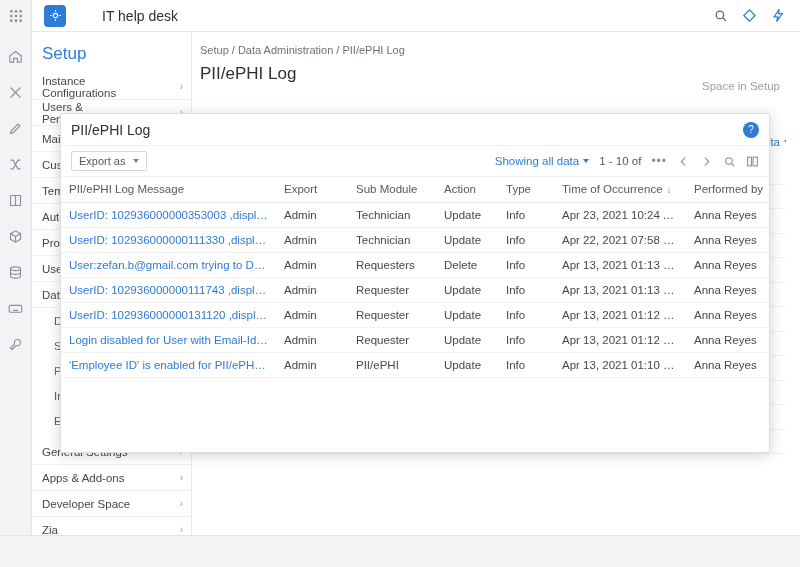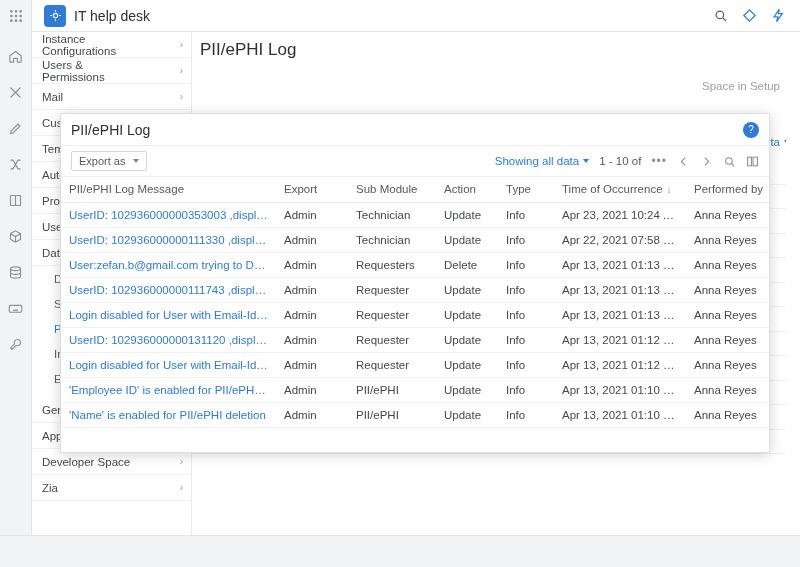--- a/index.html
+++ b/index.html
@@ -27,21 +27,21 @@
     display: flex; align-items: center; justify-content: center;
     color: #8a8f98;
   }
   #rail .rail-icon svg { width: 15px; height: 15px; display:block; }
 
   
   #topbar {
     position: absolute; left: 32px; top: 0; right: 0; height: 32px;
     background: #ffffff;
     border-bottom: 1px solid #e4e6e9;
-    display: flex; align-items: center;
+    display: flex; align-items: center; gap: 28px;
   }
   #app-logo {
     width: 22px; height: 22px; border-radius: 4px;
     background: #2f7bd6;
     margin-left: 12px; margin-right: 8px;
     display: flex; align-items: center; justify-content: center;
     color: #fff;
   }
   #app-logo svg { width: 13px; height: 13px; }
   #app-title { font-size: 14px; color: #2c3136; font-weight: normal; }
@@ -271,20 +271,21 @@
       <circle cx="5" cy="12" r="2"></circle>
       <circle cx="12" cy="12" r="2"></circle>
       <circle cx="19" cy="12" r="2"></circle>
       <circle cx="5" cy="19" r="2"></circle>
       <circle cx="12" cy="19" r="2"></circle>
       <circle cx="19" cy="19" r="2"></circle>
     </svg>
 </div>
 
 <div id="sidebar">
+  <div id="setup-title">Setup</div>
 
   <div class="sb-item">
     <span>Instance Configurations</span>
     <span class="arrow">›</span>
   </div>
   <div class="sb-item">
     <span>Users &amp; Permissions</span>
     <span class="arrow">›</span>
   </div>
   <div class="sb-item">
@@ -345,20 +346,21 @@
     <span>Developer Space</span>
     <span class="arrow">›</span>
   </div>
   <div class="sb-item">
     <span>Zia</span>
     <span class="arrow">›</span>
   </div>
 </div>
 
 <div id="main">
+  <div id="breadcrumb">Setup / Data Administration / PII/ePHI Log</div>
   <div id="page-heading">PII/ePHI Log</div>
   <div id="search-setup">Space in Setup</div>
 
   <div id="toolbar-row">
     <div class="btn-export">
       <span>Export as</span>
       <span class="caret-down"></span>
     </div>
     <div id="showing-all">
       <span>Showing all data</span>
@@ -473,57 +475,39 @@
       <tr>
         <td class="msg">UserID: 102936000000111743 ,displayName:...</td>
         <td>Admin</td>
         <td>Requester</td>
         <td>Update</td>
         <td>Info</td>
         <td>Apr 13, 2021 01:13 PM</td>
         <td>Anna Reyes</td>
       </tr>
       <tr>
-        <td class="msg">Login disabled for User with Email-Id :j...</td>
+        <td class="msg">UserID: 102936000000131120 ,displayName:...</td>
         <td>Admin</td>
         <td>Requester</td>
         <td>Update</td>
         <td>Info</td>
-        <td>Apr 13, 2021 01:13 PM</td>
-        <td>Anna Reyes</td>
-      </tr>
-      <tr>
-        <td class="msg">UserID: 102936000000131120 ,displayName:...</td>
+        <td>Apr 13, 2021 01:12 PM</td>
+        <td>Anna Reyes</td>
+      </tr>
+      <tr>
+        <td class="msg">Login disabled for User with Email-Id :g...</td>
         <td>Admin</td>
         <td>Requester</td>
         <td>Update</td>
         <td>Info</td>
         <td>Apr 13, 2021 01:12 PM</td>
         <td>Anna Reyes</td>
       </tr>
       <tr>
-        <td class="msg">Login disabled for User with Email-Id :g...</td>
-        <td>Admin</td>
-        <td>Requester</td>
-        <td>Update</td>
-        <td>Info</td>
-        <td>Apr 13, 2021 01:12 PM</td>
-        <td>Anna Reyes</td>
-      </tr>
-      <tr>
         <td class="msg">'Employee ID' is enabled for PII/ePHI de...</td>
-        <td>Admin</td>
-        <td>PII/ePHI</td>
-        <td>Update</td>
-        <td>Info</td>
-        <td>Apr 13, 2021 01:10 PM</td>
-        <td>Anna Reyes</td>
-      </tr>
-      <tr>
-        <td class="msg">'Name' is enabled for PII/ePHI deletion</td>
         <td>Admin</td>
         <td>PII/ePHI</td>
         <td>Update</td>
         <td>Info</td>
         <td>Apr 13, 2021 01:10 PM</td>
         <td>Anna Reyes</td>
       </tr>
     </tbody>
   </table>
 </div>

